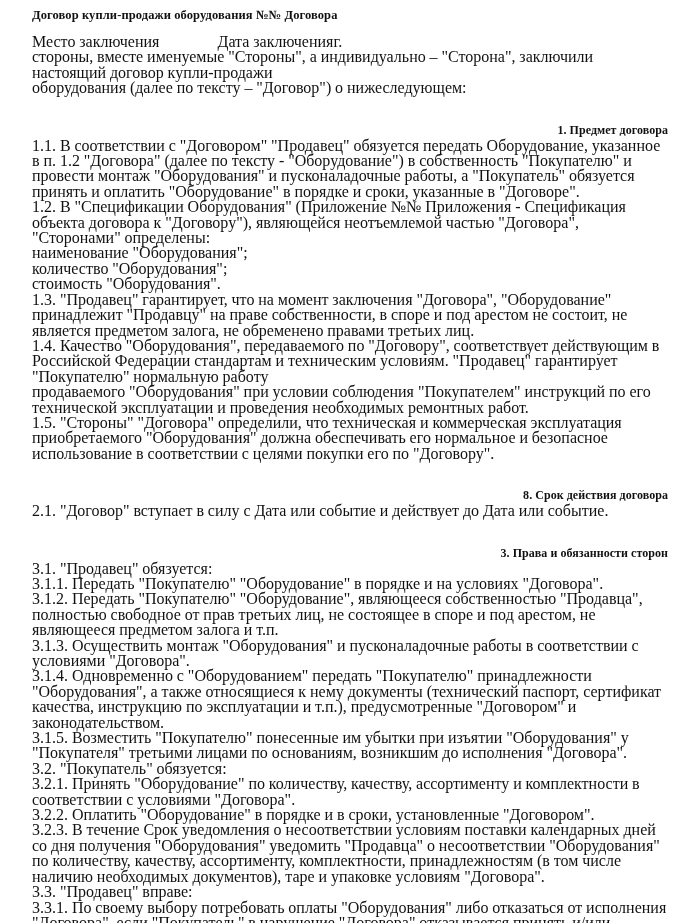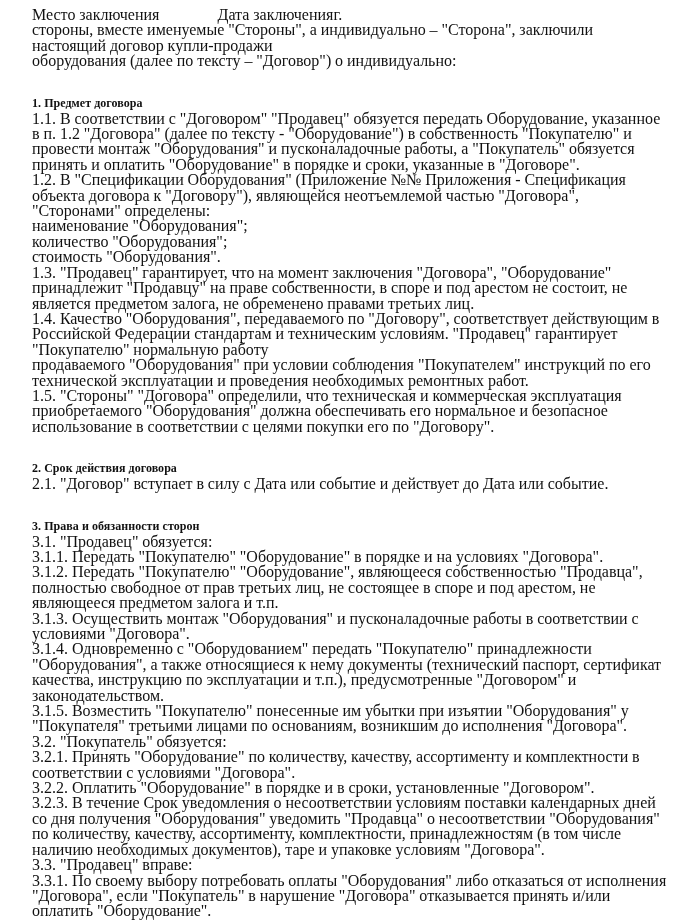--- a/index.html
+++ b/index.html
@@ -31,20 +31,21 @@
     margin: 0 0 11px 0;
     letter-spacing: 0.1px;
   }
   .section-heading {
     font-size: 12px;
     font-weight: bold;
     line-height: 16px;
     margin: 0;
     padding: 0;
     letter-spacing: 0.05px;
+    text-align: right;
   }
   p.clause, p.intro-line, p.list-item {
     font-size: 16px;
     line-height: 15.4px;
     margin: 0;
     padding: 0;
     text-align: left;
     word-spacing: -0.1px;
   }
   
@@ -53,39 +54,40 @@
   .gap-section{ margin-top: 26px; }
   .gap-after-heading { margin-top: 11px; }
 
   .intro-block p.intro-line { margin: 0; }
 </style>
 </head>
 <body>
 
 <div class="page">
 
+  <h1 class="doc-title">Договор купли-продажи оборудования №№ Договора</h1>
 
   <div class="intro-block">
     <p class="intro-line"><span>Место заключения</span><span style="display:inline-block;width:58px"></span><span>Дата заключенияг.</span></p>
     <p class="intro-line">стороны, вместе именуемые "Стороны", а индивидуально – "Сторона", заключили настоящий договор купли-продажи</p>
-    <p class="intro-line">оборудования (далее по тексту – "Договор") о индивидуально:</p>
+    <p class="intro-line">оборудования (далее по тексту – "Договор") о нижеследующем:</p>
   </div>
 
   <h2 class="section-heading gap-section">1. Предмет договора</h2>
   <p class="clause gap-after-heading">1.1. В соответствии с "Договором" "Продавец" обязуется передать Оборудование, указанное в п. 1.2 "Договора" (далее по тексту - "Оборудование") в собственность "Покупателю" и провести монтаж "Оборудования" и пусконаладочные работы, а "Покупатель" обязуется принять и оплатить "Оборудование" в порядке и сроки, указанные в "Договоре".</p>
   <p class="clause gap-clause">1.2. В "Спецификации Оборудования" (Приложение №№ Приложения - Спецификация объекта договора к "Договору"), являющейся неотъемлемой частью "Договора", "Сторонами" определены:</p>
   <p class="list-item gap-clause">наименование "Оборудования";</p>
   <p class="list-item gap-clause">количество "Оборудования";</p>
   <p class="list-item gap-clause">стоимость "Оборудования".</p>
   <p class="clause gap-clause">1.3. "Продавец" гарантирует, что на момент заключения "Договора", "Оборудование" принадлежит "Продавцу" на праве собственности, в споре и под арестом не состоит, не является предметом залога, не обременено правами третьих лиц.</p>
   <p class="clause gap-clause">1.4. Качество "Оборудования", передаваемого по "Договору", соответствует действующим в Российской Федерации стандартам и техническим условиям. "Продавец" гарантирует "Покупателю" нормальную работу</p>
   <p class="clause gap-tight">продаваемого "Оборудования" при условии соблюдения "Покупателем" инструкций по его технической эксплуатации и проведения необходимых ремонтных работ.</p>
   <p class="clause gap-clause">1.5. "Стороны" "Договора" определили, что техническая и коммерческая эксплуатация приобретаемого "Оборудования" должна обеспечивать его нормальное и безопасное использование в соответствии с целями покупки его по "Договору".</p>
 
-  <h2 class="section-heading gap-section">2. Срок действия договора</h2>
+  <h2 class="section-heading gap-section">8. Срок действия договора</h2>
   <p class="clause gap-after-heading">2.1. "Договор" вступает в силу с Дата или событие и действует до Дата или событие.</p>
 
   <h2 class="section-heading gap-section">3. Права и обязанности сторон</h2>
   <p class="clause gap-after-heading">3.1. "Продавец" обязуется:</p>
   <p class="clause gap-clause">3.1.1. Передать "Покупателю" "Оборудование" в порядке и на условиях "Договора".</p>
   <p class="clause gap-clause">3.1.2. Передать "Покупателю" "Оборудование", являющееся собственностью "Продавца", полностью свободное от прав третьих лиц, не состоящее в споре и под арестом, не являющееся предметом залога и т.п.</p>
   <p class="clause gap-clause">3.1.3. Осуществить монтаж "Оборудования" и пусконаладочные работы в соответствии с условиями "Договора".</p>
   <p class="clause gap-clause">3.1.4. Одновременно с "Оборудованием" передать "Покупателю" принадлежности "Оборудования", а также относящиеся к нему документы (технический паспорт, сертификат качества, инструкцию по эксплуатации и т.п.), предусмотренные "Договором" и законодательством.</p>
   <p class="clause gap-clause">3.1.5. Возместить "Покупателю" понесенные им убытки при изъятии "Оборудования" у "Покупателя" третьими лицами по основаниям, возникшим до исполнения "Договора".</p>
   <p class="clause gap-clause">3.2. "Покупатель" обязуется:</p>

